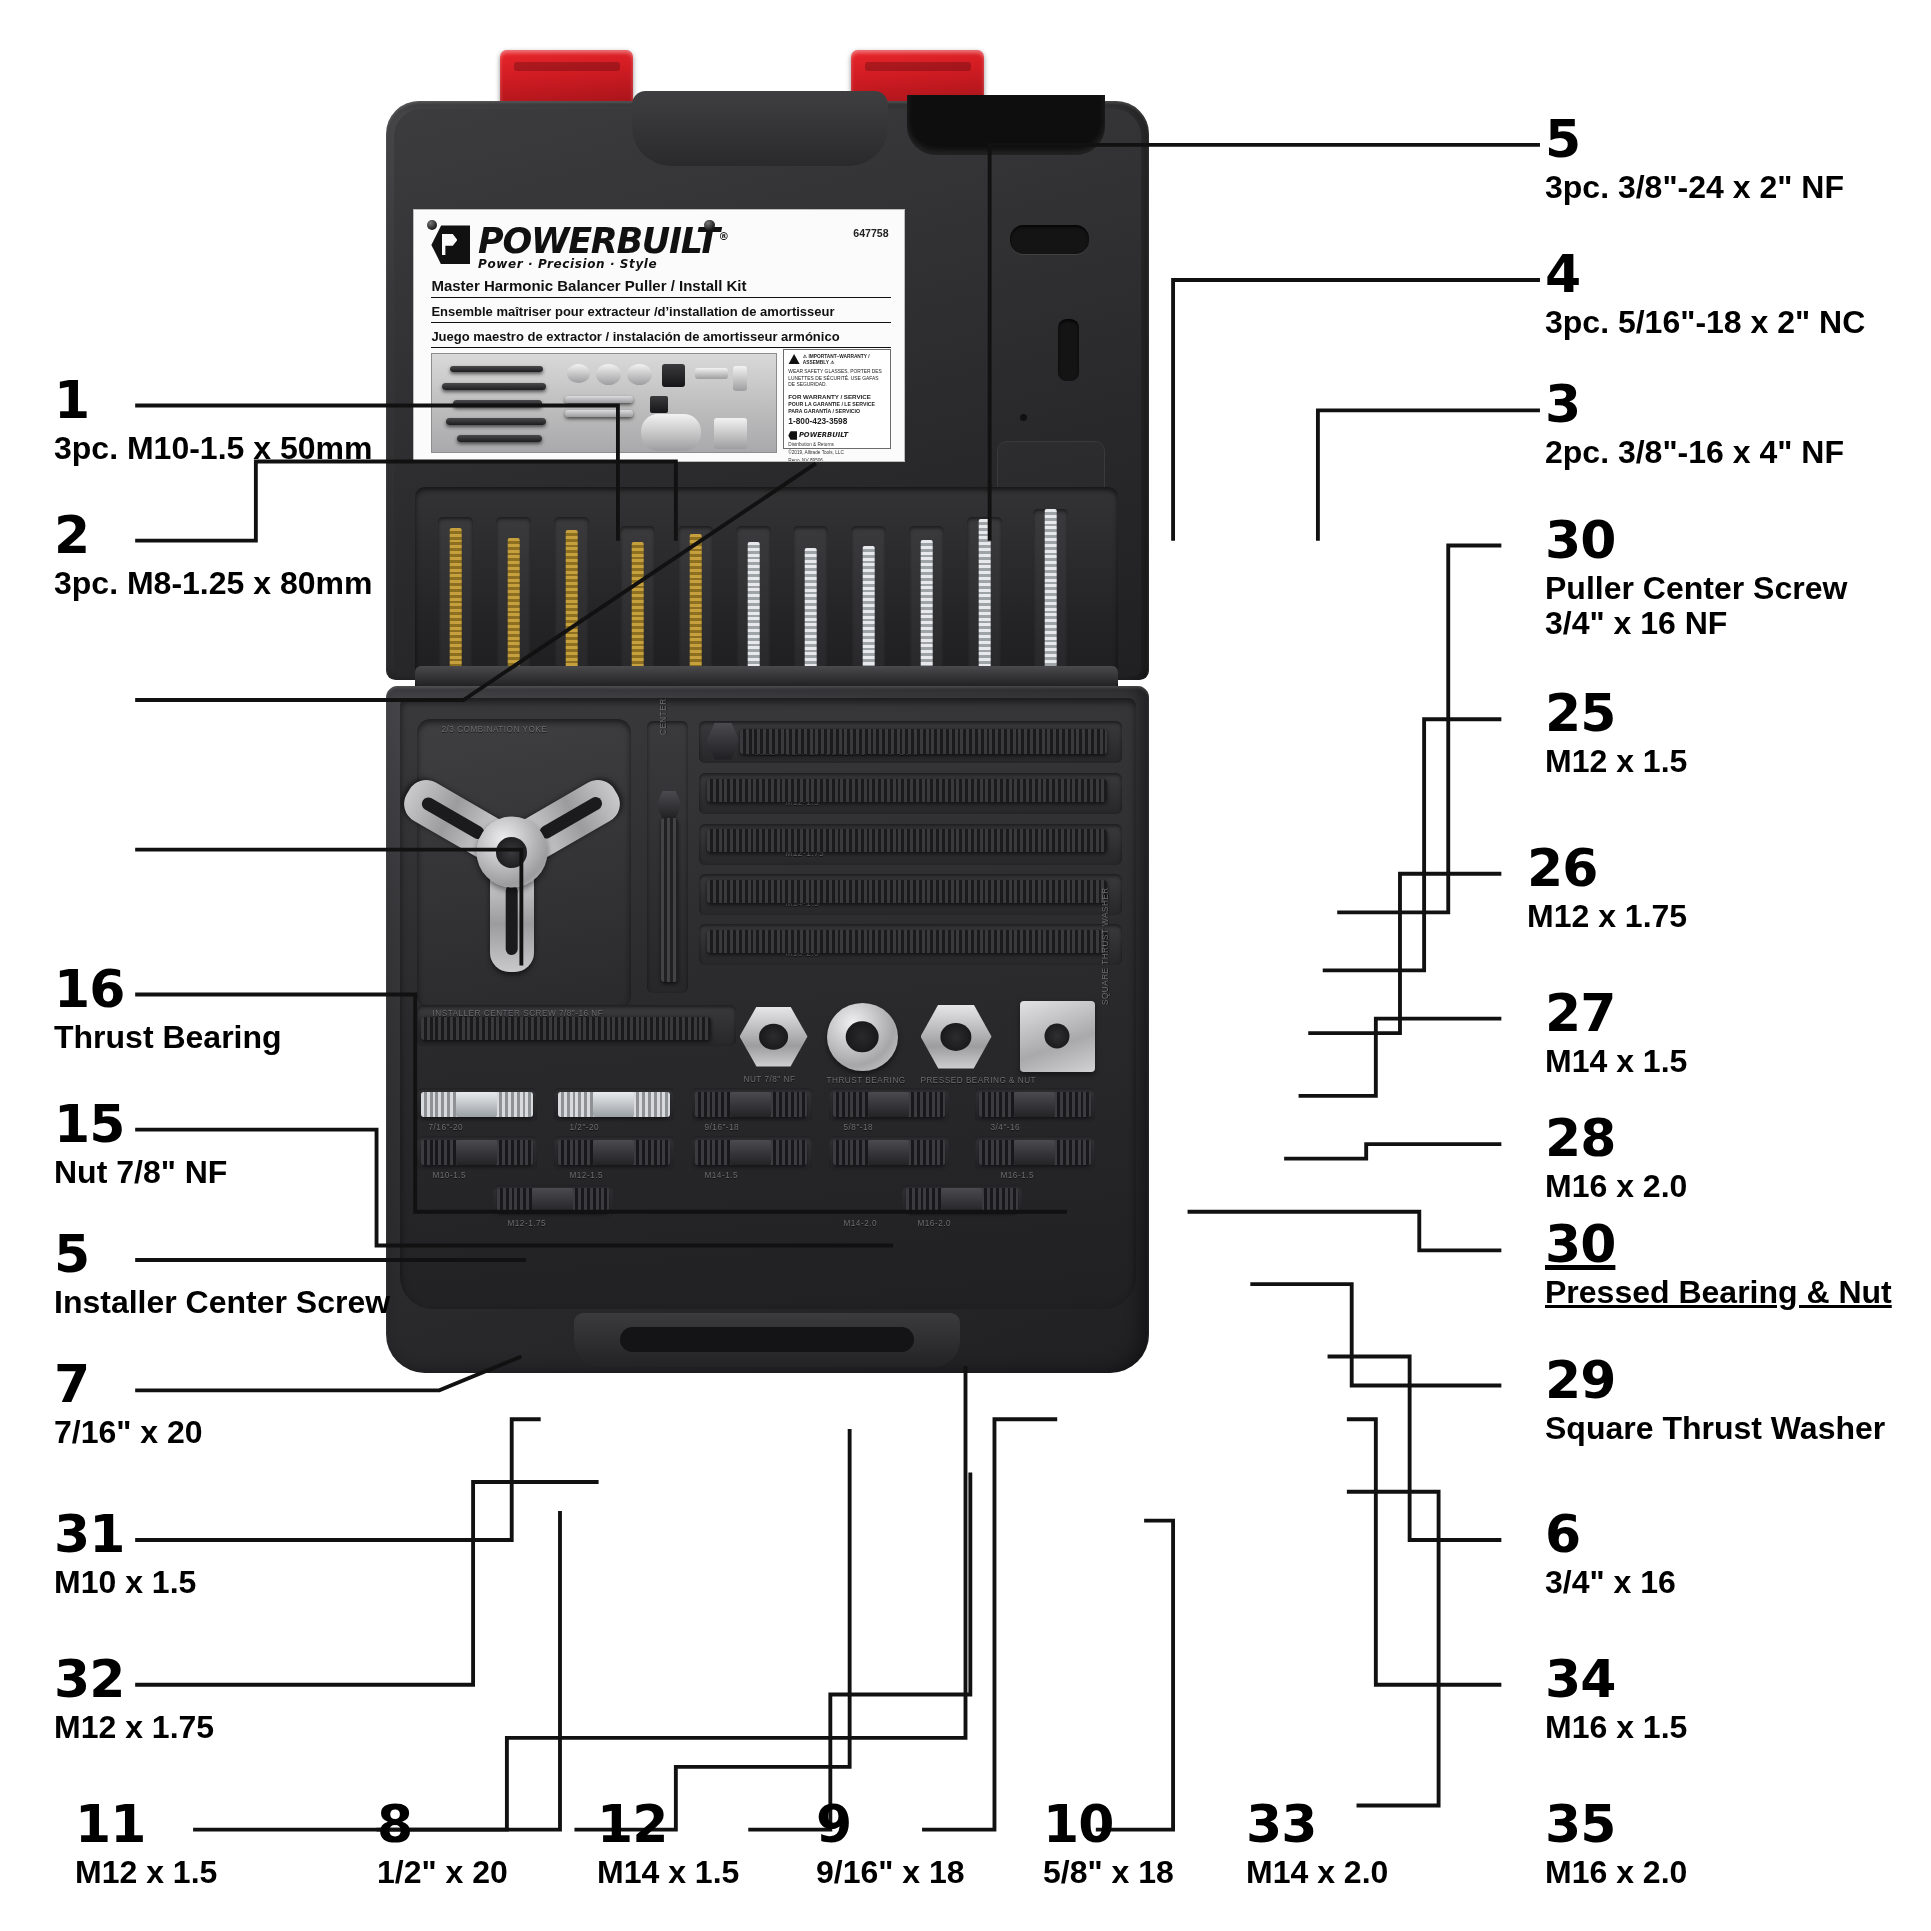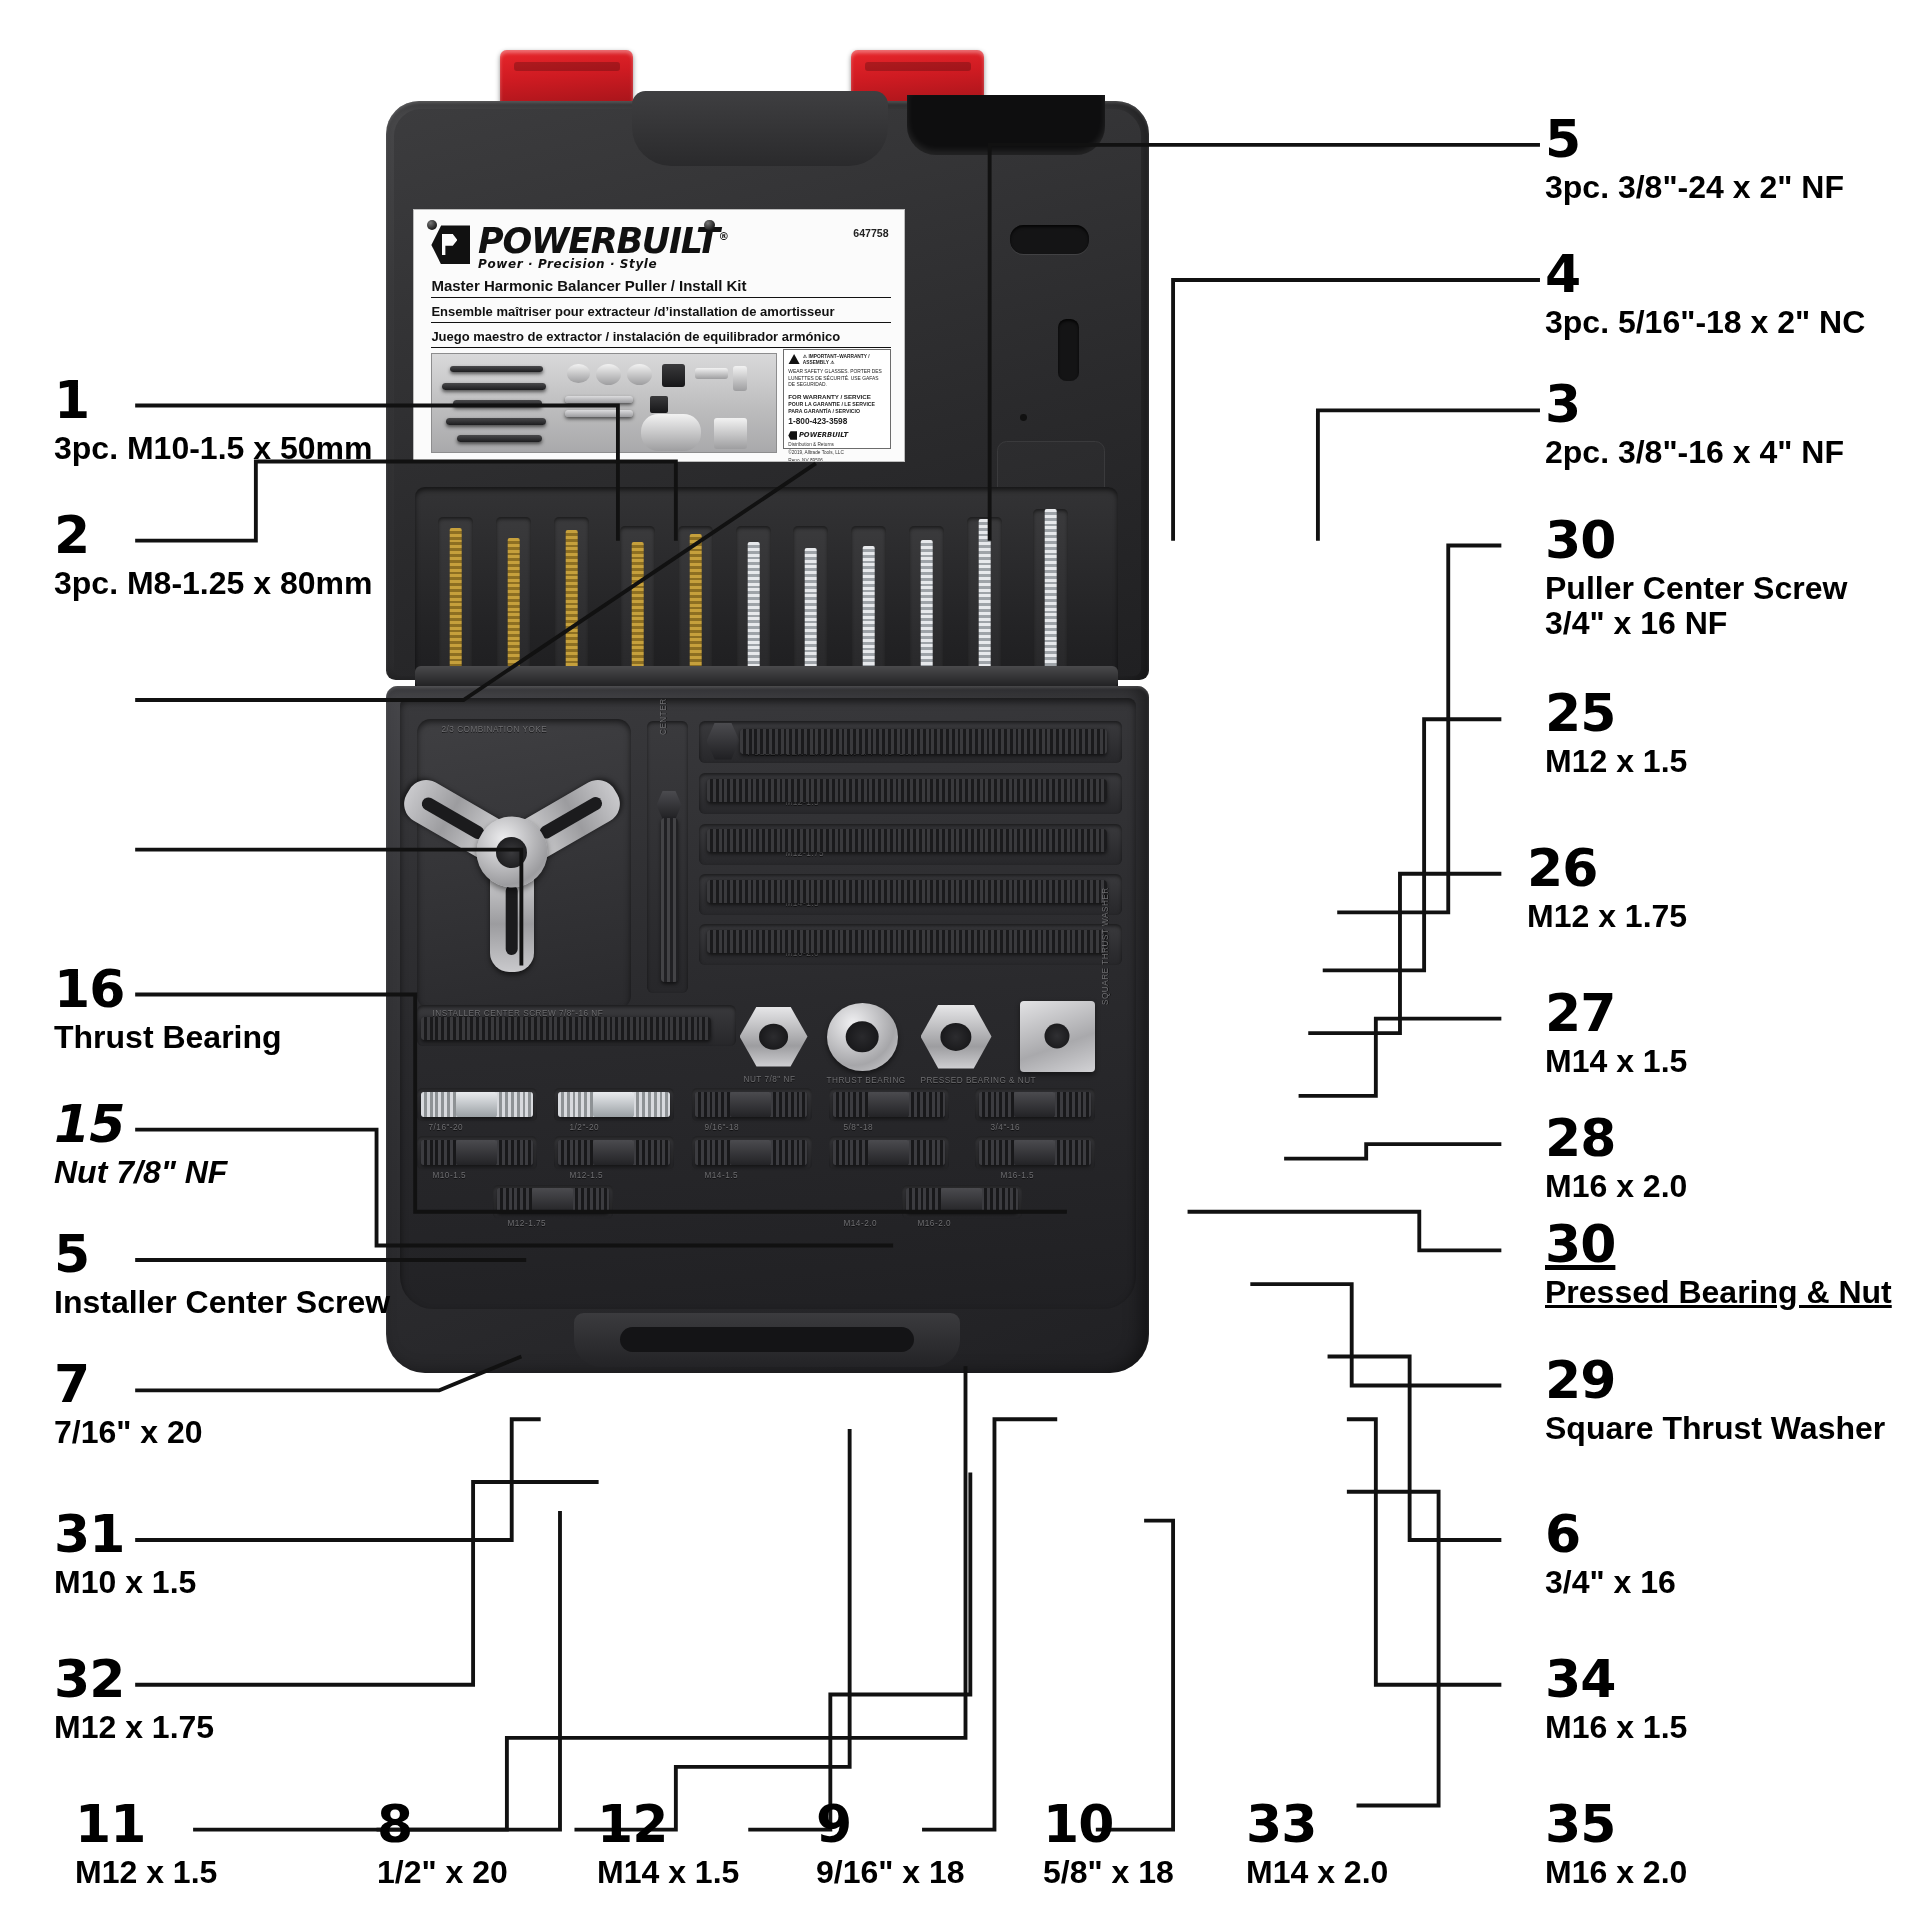--- a/index.html
+++ b/index.html
@@ -382,21 +382,21 @@
         <div class="brand-row">
           <div class="brand-hex"></div>
           <div>
             <div class="brand-name"><span>POWERBUILT</span><span class="brand-reg">®</span></div>
             <div class="brand-tag">Power · Precision · Style</div>
           </div>
         </div>
 
         <div class="ptitle">Master Harmonic Balancer Puller / Install Kit</div>
         <div class="ptitle fr">Ensemble maîtriser pour extracteur /d’installation de amortisseur</div>
-        <div class="ptitle es">Juego maestro de extractor / instalación de equilibrador armónico</div>
+        <div class="ptitle es">Juego maestro de extractor / instalación de amortisseur armónico</div>
 
         <div class="kit-photo">
           <div class="kp rod" style="left:17.4px;top:11.6px;width:93px;"></div>
           <div class="kp rod" style="left:9.7px;top:29px;width:104px;"></div>
           <div class="kp rod" style="left:21px;top:46px;width:89px;"></div>
           <div class="kp rod" style="left:13.5px;top:64px;width:100px;"></div>
           <div class="kp rod" style="left:25px;top:81px;width:85px;"></div>
           <div class="kp sil" style="left:135px;top:9.7px;width:23px;height:19.3px;"></div>
           <div class="kp sil" style="left:164px;top:9.7px;width:25px;height:21px;"></div>
           <div class="kp sil" style="left:195px;top:9.7px;width:25px;height:21px;"></div>
@@ -691,21 +691,21 @@
     <div class="co-lbl">3pc. M10-1.5 x 50mm</div>
   </div>
   <div class="callout" style="left:54px; top:512px;">
     <div class="co-num">2</div>
     <div class="co-lbl">3pc. M8-1.25 x 80mm</div>
   </div>
   <div class="callout" style="left:54px; top:966px;">
     <div class="co-num">16</div>
     <div class="co-lbl">Thrust Bearing</div>
   </div>
-  <div class="callout" style="left:54px; top:1101px;font-style:italic;">
+  <div class="callout" style="left:54px; top:1101px;">
     <div class="co-num">15</div>
     <div class="co-lbl">Nut 7/8" NF</div>
   </div>
   <div class="callout" style="left:54px; top:1231px;">
     <div class="co-num">5</div>
     <div class="co-lbl">Installer Center Screw</div>
   </div>
   <div class="callout" style="left:54px; top:1361px;">
     <div class="co-num">7</div>
     <div class="co-lbl">7/16" x 20</div>

